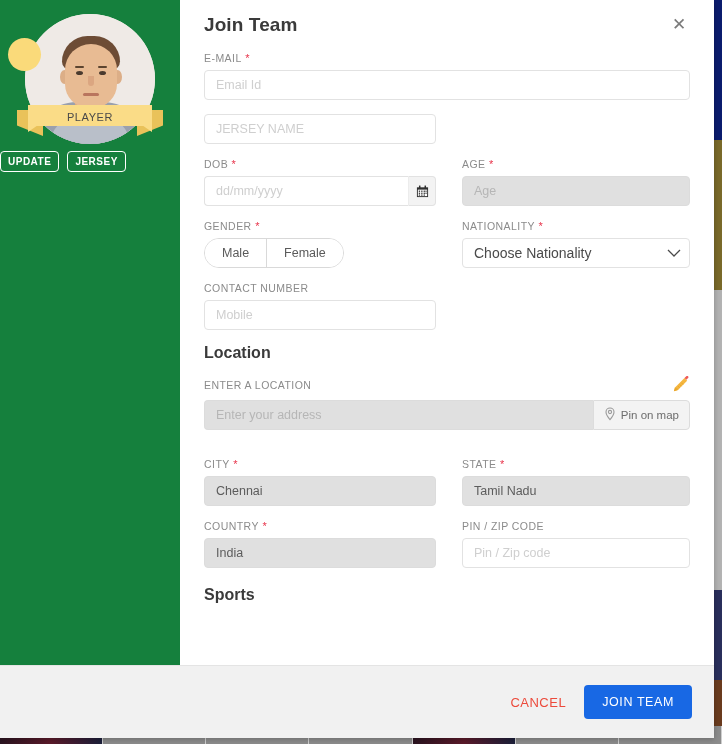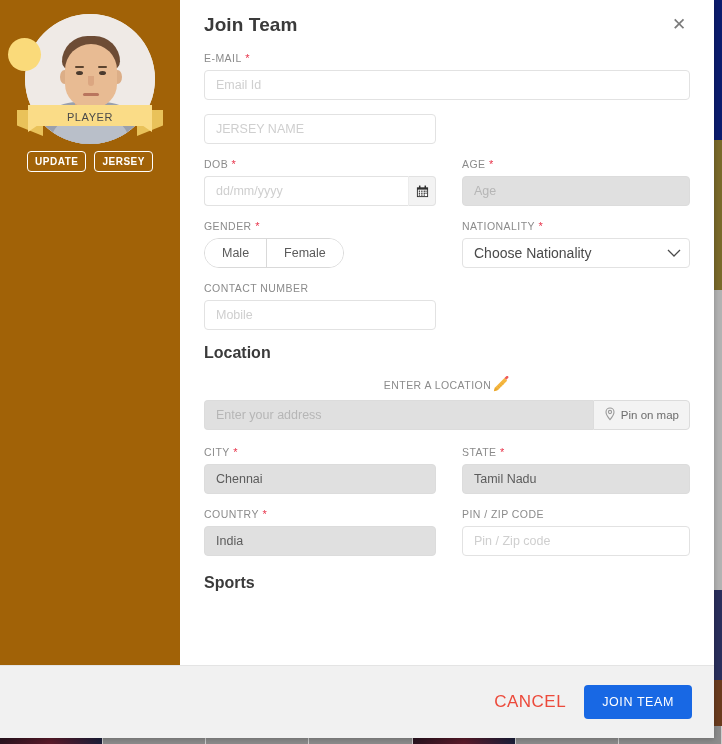--- a/index.html
+++ b/index.html
@@ -49,21 +49,21 @@
   #modal-body {
     flex: 1 1 auto;
     display: flex;
     min-height: 0;
     background: #fff;
   }
 
   
   #sidebar {
     width: 180px; flex: 0 0 180px;
-    background: #a16207;
+    background: #15803d;
     position: relative;
   }
   .avatar-wrap {
     position: relative;
     width: 130px; height: 130px;
     margin: 14px auto 0;
   }
   .avatar-circle {
     position: absolute; left: 0; top: 0;
     width: 130px; height: 130px; border-radius: 50%;
@@ -121,21 +121,21 @@
     background: #fadc87;
     display: flex; align-items: center; justify-content: center;
     clip-path: polygon(0 0, 100% 0, 100% 100%, 93% 78%, 7% 78%, 0 100%);
   }
   .ribbon-main span {
     font-size: 11px; letter-spacing: .6px; color: #4a4a4a;
     margin-bottom: 4px;
   }
   .side-btns {
     position: absolute; left: 0; right: 0; top: 151px;
-    display: flex; justify-content: center; gap: 8px;
+    display: flex; justify-content: flex-start; gap: 8px;
   }
   .side-btn {
     border: 1px solid #ffffff; border-radius: 4px;
     background: transparent; color: #ffffff;
     font-size: 10px; font-weight: bold; letter-spacing: .5px;
     padding: 4px 7px; cursor: pointer;
     font-family: "Liberation Sans", sans-serif;
   }
 
   
@@ -221,26 +221,26 @@
     position: absolute; right: 9px; top: 50%; transform: translateY(-50%);
     pointer-events: none;
   }
 
   .sec-title {
     font-size: 16px; font-weight: bold; color: #3a3a3a;
     margin: 8px 0 13px 0;
   }
 
   .loc-label-row {
-    display: flex; align-items: center; justify-content: center;
+    display: flex; align-items: center; justify-content: space-between;
     margin-bottom: 6px;
   }
   .pencil-btn { background:none; border:none; cursor:pointer; line-height:0; padding:0; }
 
-  .addr-group { display: flex; width: 100%; margin-bottom: 16px; }
+  .addr-group { display: flex; width: 100%; margin-bottom: 28px; }
   .addr-input {
     flex: 1 1 auto; height: 30px;
     border: 1px solid #dcdcdc; border-right: none;
     border-top-left-radius: 4px; border-bottom-left-radius: 4px;
     background: #e0e0e0; color: #5c5c5c; font-size: 12.5px; padding: 0 11px;
     font-family: "Liberation Sans", sans-serif; outline: none;
   }
   .addr-input::placeholder { color: #b6b6b6; }
   .pin-btn {
     flex: 0 0 auto; height: 30px;
@@ -255,21 +255,21 @@
   
   #modal-footer {
     flex: 0 0 auto; height: 73px;
     background: #f1f1f1;
     border-top: 1px solid #e4e4e4;
     display: flex; align-items: center; justify-content: flex-end;
     gap: 18px; padding-right: 22px;
   }
   .cancel-btn {
     background: none; border: none; cursor: pointer;
-    color: #ec4a3b; font-size: 17px; letter-spacing: .5px;
+    color: #ec4a3b; font-size: 13px; letter-spacing: .5px;
     font-family: "Liberation Sans", sans-serif;
   }
   .join-btn {
     background: #1868e4; border: none; border-radius: 4px;
     color: #fff; font-size: 12.5px; letter-spacing: .6px;
     padding: 10px 18px; cursor: pointer;
     font-family: "Liberation Sans", sans-serif;
   }
 </style>
 </head>

